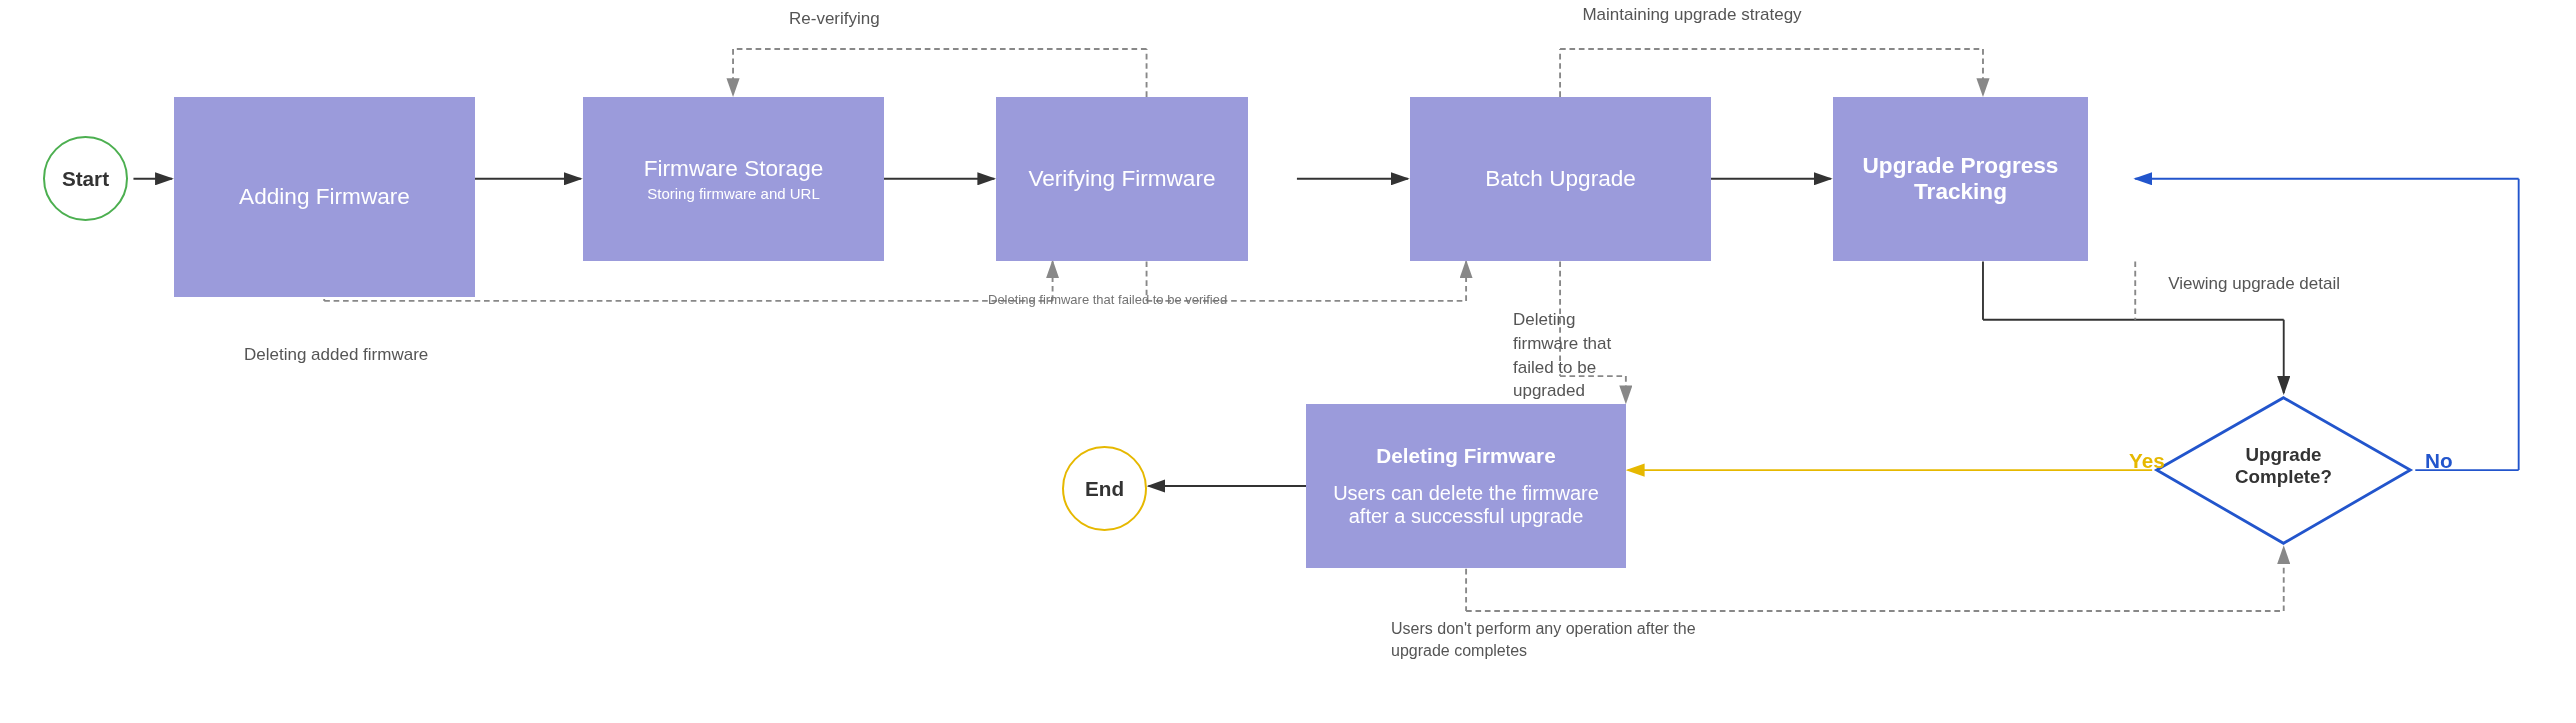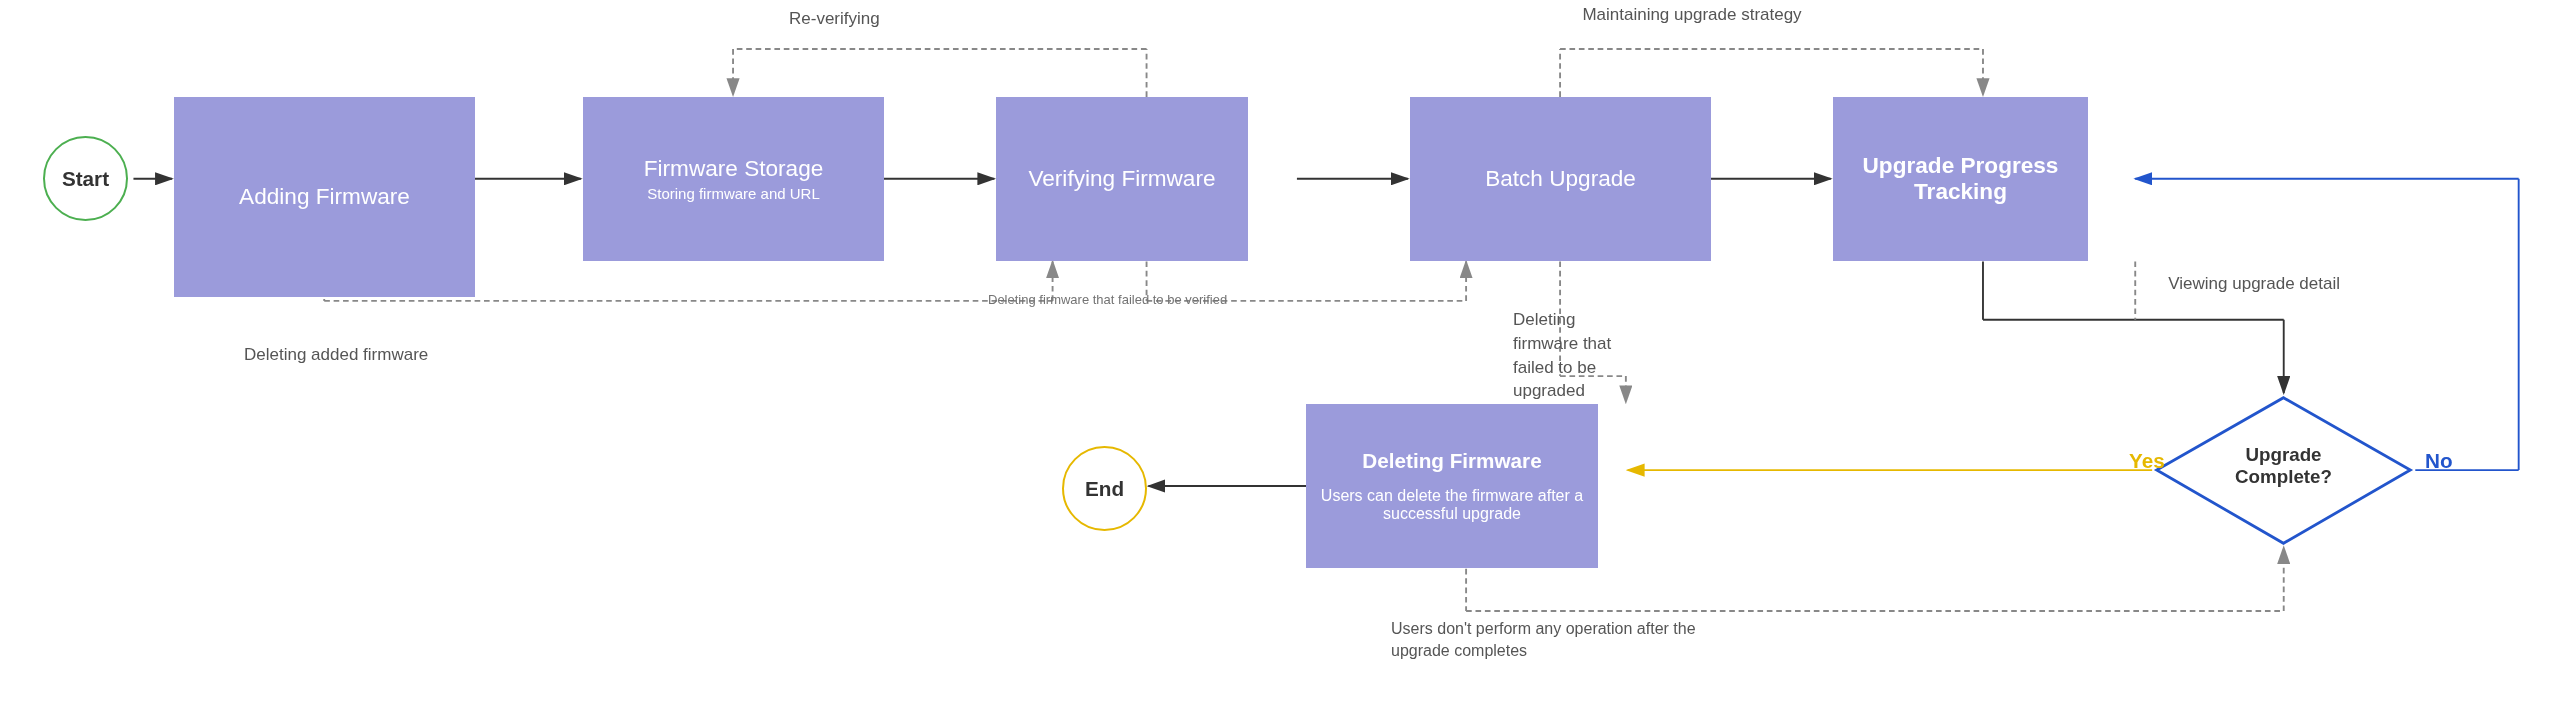--- a/index.html
+++ b/index.html
@@ -171,23 +171,23 @@
   </div>
 
   <div style="position:absolute; left:2152px; top:393px; width:263px; height:155px;">
     <svg width="263" height="155" viewBox="0 0 280 165">
       <polygon points="140,5 275,82 140,160 5,82" fill="#fff" stroke="#2255cc" stroke-width="3"></polygon>
       <text x="140" y="72" text-anchor="middle" font-size="20" font-weight="600" fill="#333">Upgrade</text>
       <text x="140" y="96" text-anchor="middle" font-size="20" font-weight="600" fill="#333">Complete?</text>
     </svg>
   </div>
 
-  <div class="box" style="left:1306px; top:404px; width:292px; height:164px; font-size:20.7px;">
+  <div class="box" style="left:1306px; top:404px; width:320px; height:164px; font-size:20.7px;">
     <span style="font-weight:600;">Deleting Firmware</span>
-    <span class="subtitle" style="font-size:16px; margin-top:14px;">Users can delete the firmware after a successful upgrade</span>
+    <span class="subtitle" style="font-size:20px; margin-top:14px;">Users can delete the firmware after a successful upgrade</span>
   </div>
 
   <div class="circle-node" style="left:1062px; top:446px; width:85px; height:85px; border:2.8px solid #e6b800; color:#333; background:#fff;">
     <span>End</span>
   </div>
 
   <div class="arrow-label" style="left:789px; top:9.4px; font-size:17px; color:#555;">
     Re-verifying
   </div>
 

